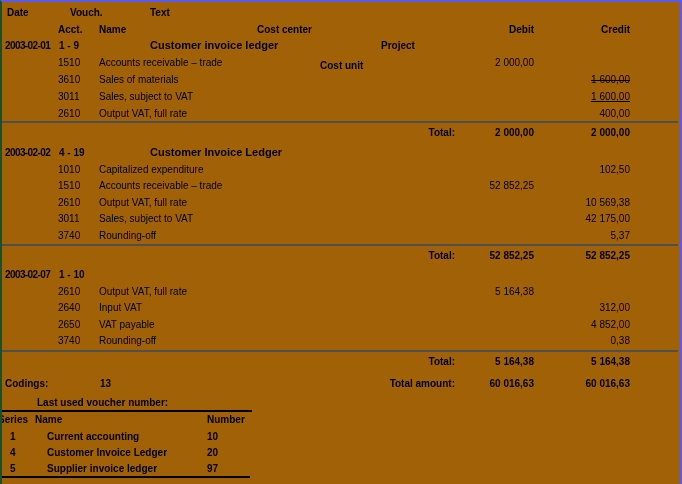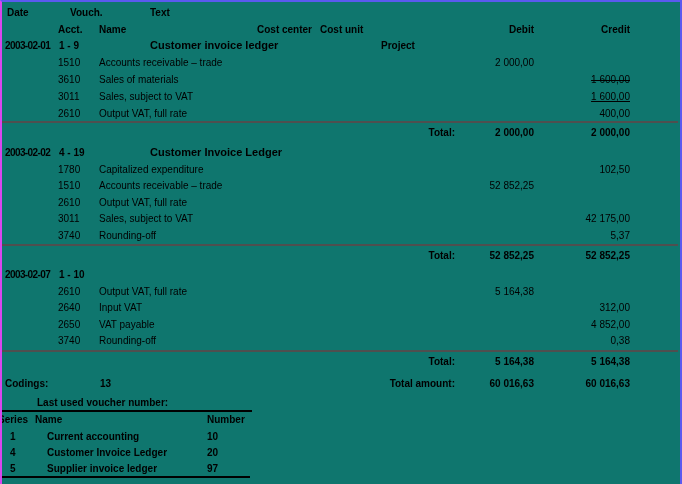--- a/index.html
+++ b/index.html
@@ -1,36 +1,36 @@
 <!DOCTYPE html>
 <html><head>
 <meta charset="utf-8">
 <style>
   html,body { margin:0; padding:0; background:#fff; }
   .page {
     position:relative; width:682px; height:484px; box-sizing:border-box;
-    background:#0f766e; color:#000;
+    background:#a16207; color:#000;
     font-family:"Liberation Sans", sans-serif; font-size:10px; line-height:13px;
-    border-top:2px solid #5a5aef; border-left:2px solid #d946ef; border-right:2px solid #5a5aef;
+    border-top:2px solid #5a5aef; border-left:2px solid #14532d; border-right:2px solid #5a5aef;
     overflow:hidden;
   }
   .r { position:absolute; left:0; right:0; height:13px; }
   .abs { position:absolute; top:0; white-space:nowrap; }
   .b { font-weight:bold; }
   .num { text-align:right; }
   .sec-date { left:3px; font-size:10px; letter-spacing:-0.6px; }
   .x-date  { left:5px; }
   .x-vouch { left:68px; }
   .x-vrange{ left:57px; font-size:10px; }
   .x-text  { left:148px; }
   .x-title { left:148px; font-size:11px; }
   .x-acct  { left:56px; }
   .x-name  { left:97px; }
   .x-cc    { left:255px; }
-  .x-cu    { left:318px; }
+  .x-cu    { left:318px;margin-top:36px; }
   .x-proj  { left:379px;margin-top:16px; }
   .x-debit { left:402px; width:130px; }
   .x-credit{ left:498px; width:130px; }
   .x-tlabel{ left:343px; width:110px; }
   .hline { position:absolute; left:0; right:2px; height:2px; background:#4f4f4f; }
   .hline.black { background:#000; right:auto; }
   .strike { text-decoration:line-through; }
   .uline  { text-decoration:underline; }
 </style>
 </head>
@@ -89,35 +89,36 @@
     <span class="abs b x-debit num">2 000,00</span>
     <span class="abs b x-credit num">2 000,00</span>
   </div>
 
   <div class="r" style="top:144px">
     <span class="abs b sec-date">2003-02-02</span>
     <span class="abs b x-vrange">4 - 19</span>
     <span class="abs b x-title">Customer Invoice Ledger</span>
   </div>
   <div class="r" style="top:161px">
-    <span class="abs x-acct">1780</span>
+    <span class="abs x-acct">1010</span>
     <span class="abs x-name">Capitalized expenditure</span>
     <span class="abs x-debit num"></span>
     <span class="abs x-credit num">102,50</span>
   </div>
   <div class="r" style="top:177px">
     <span class="abs x-acct">1510</span>
     <span class="abs x-name">Accounts receivable – trade</span>
     <span class="abs x-debit num">52 852,25</span>
     <span class="abs x-credit num"></span>
   </div>
   <div class="r" style="top:194px">
     <span class="abs x-acct">2610</span>
     <span class="abs x-name">Output VAT, full rate</span>
     <span class="abs x-debit num"></span>
+    <span class="abs x-credit num">10 569,38</span>
   </div>
   <div class="r" style="top:210px">
     <span class="abs x-acct">3011</span>
     <span class="abs x-name">Sales, subject to VAT</span>
     <span class="abs x-debit num"></span>
     <span class="abs x-credit num">42 175,00</span>
   </div>
   <div class="r" style="top:227px">
     <span class="abs x-acct">3740</span>
     <span class="abs x-name">Rounding-off</span>

